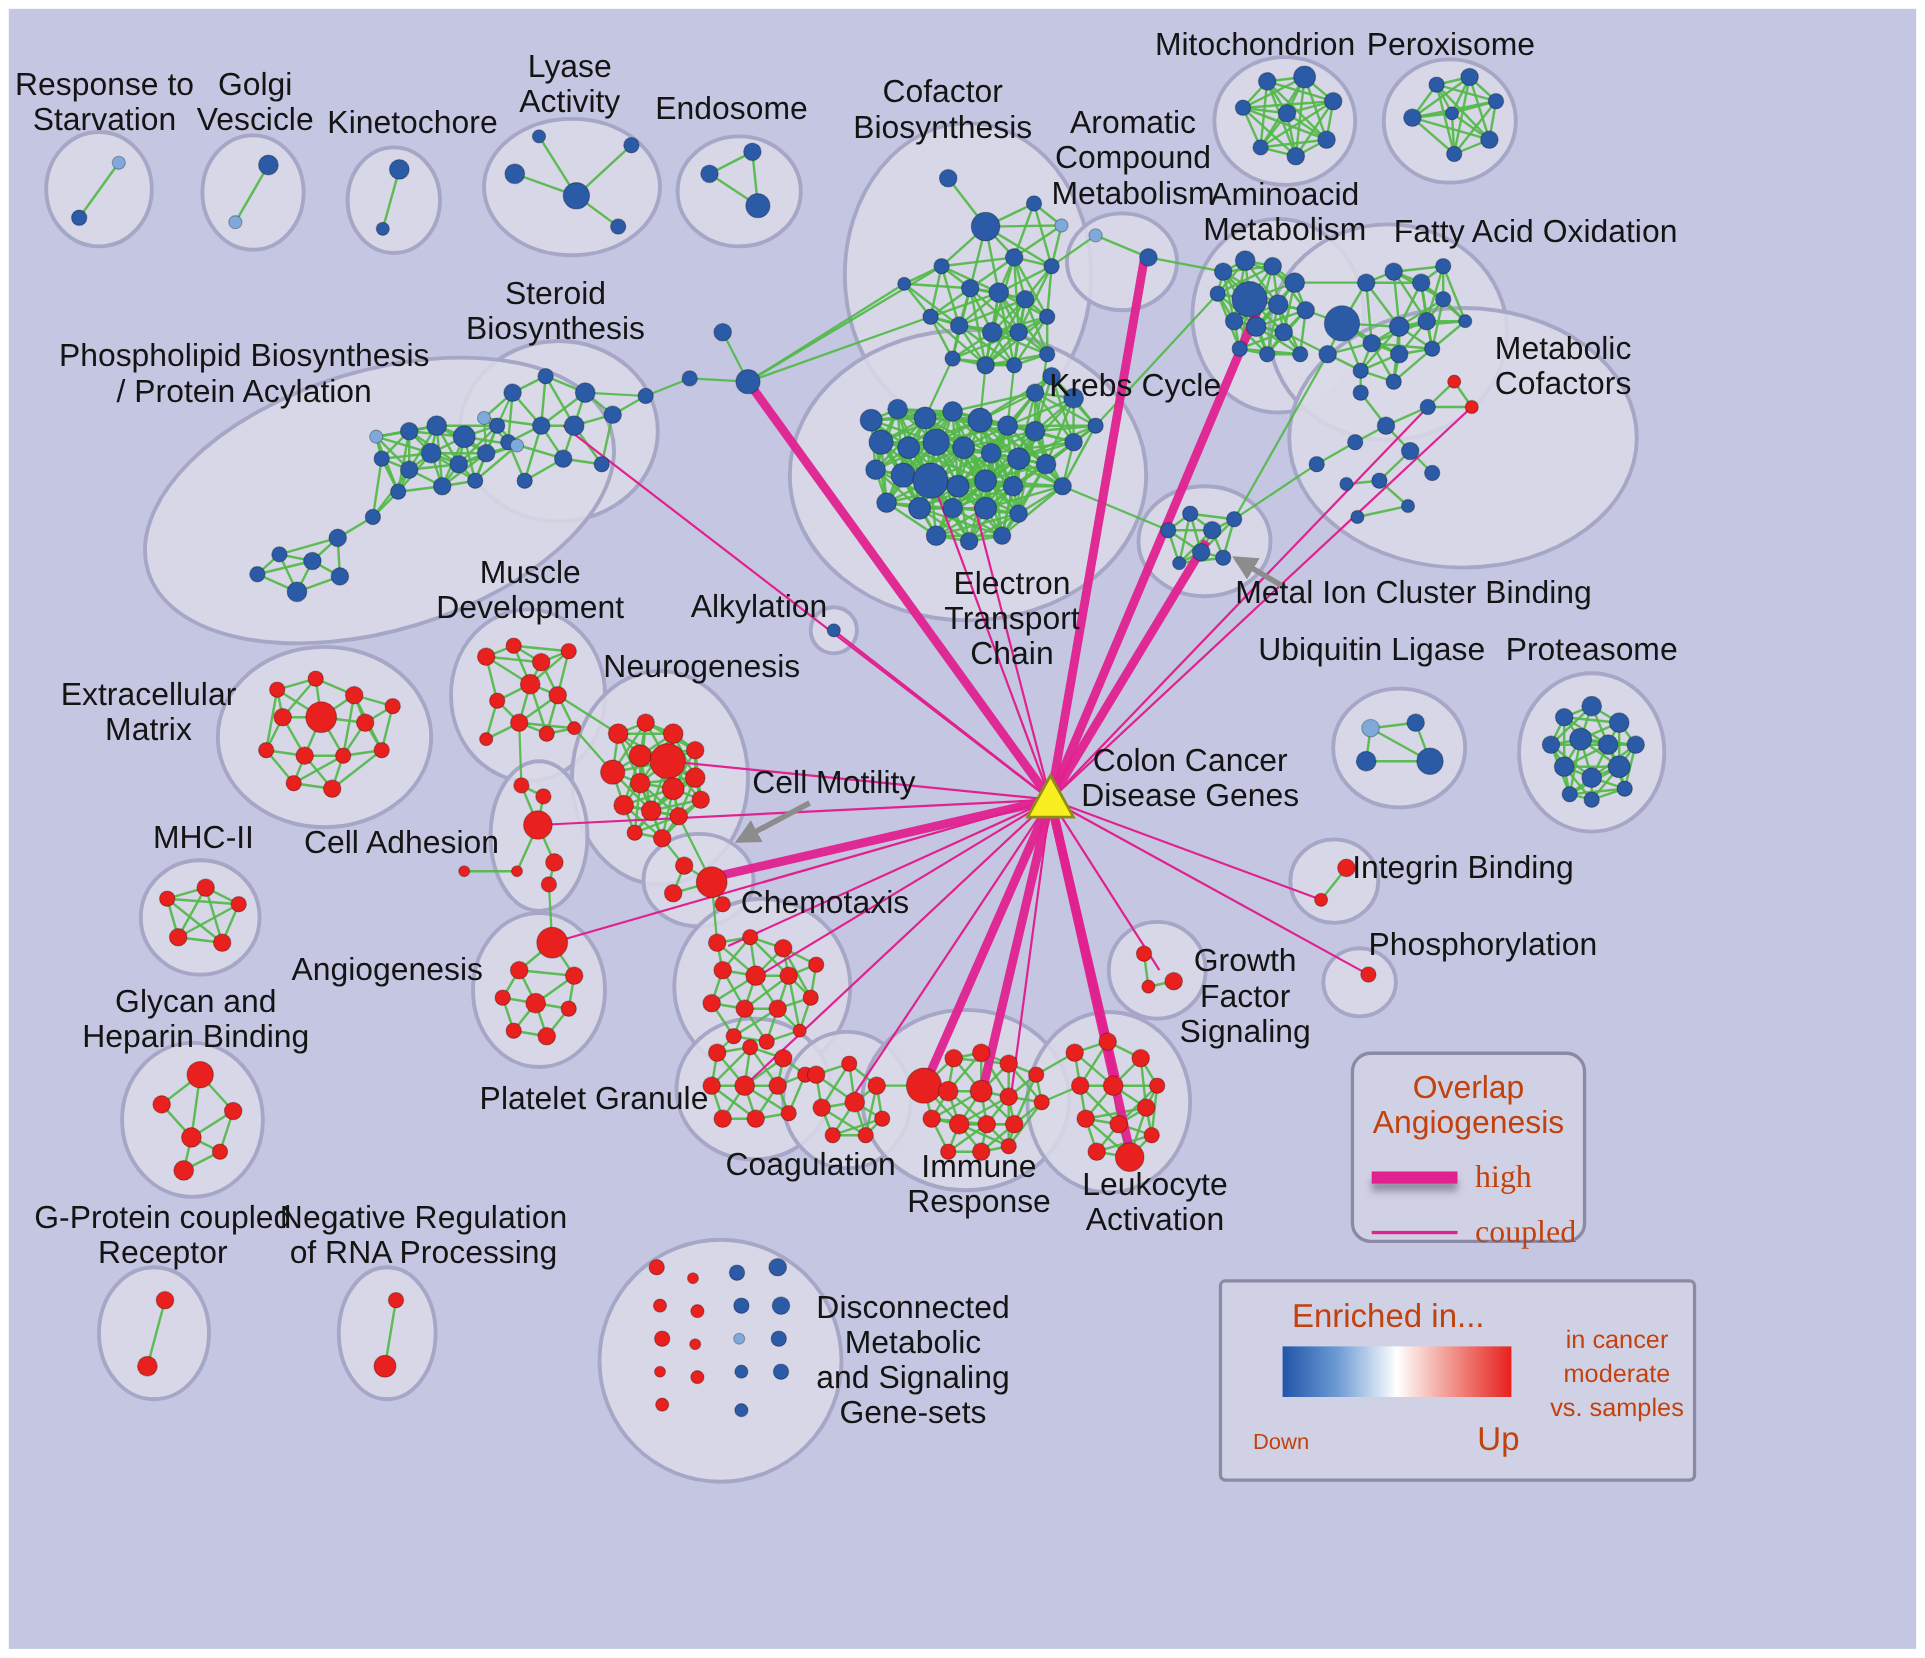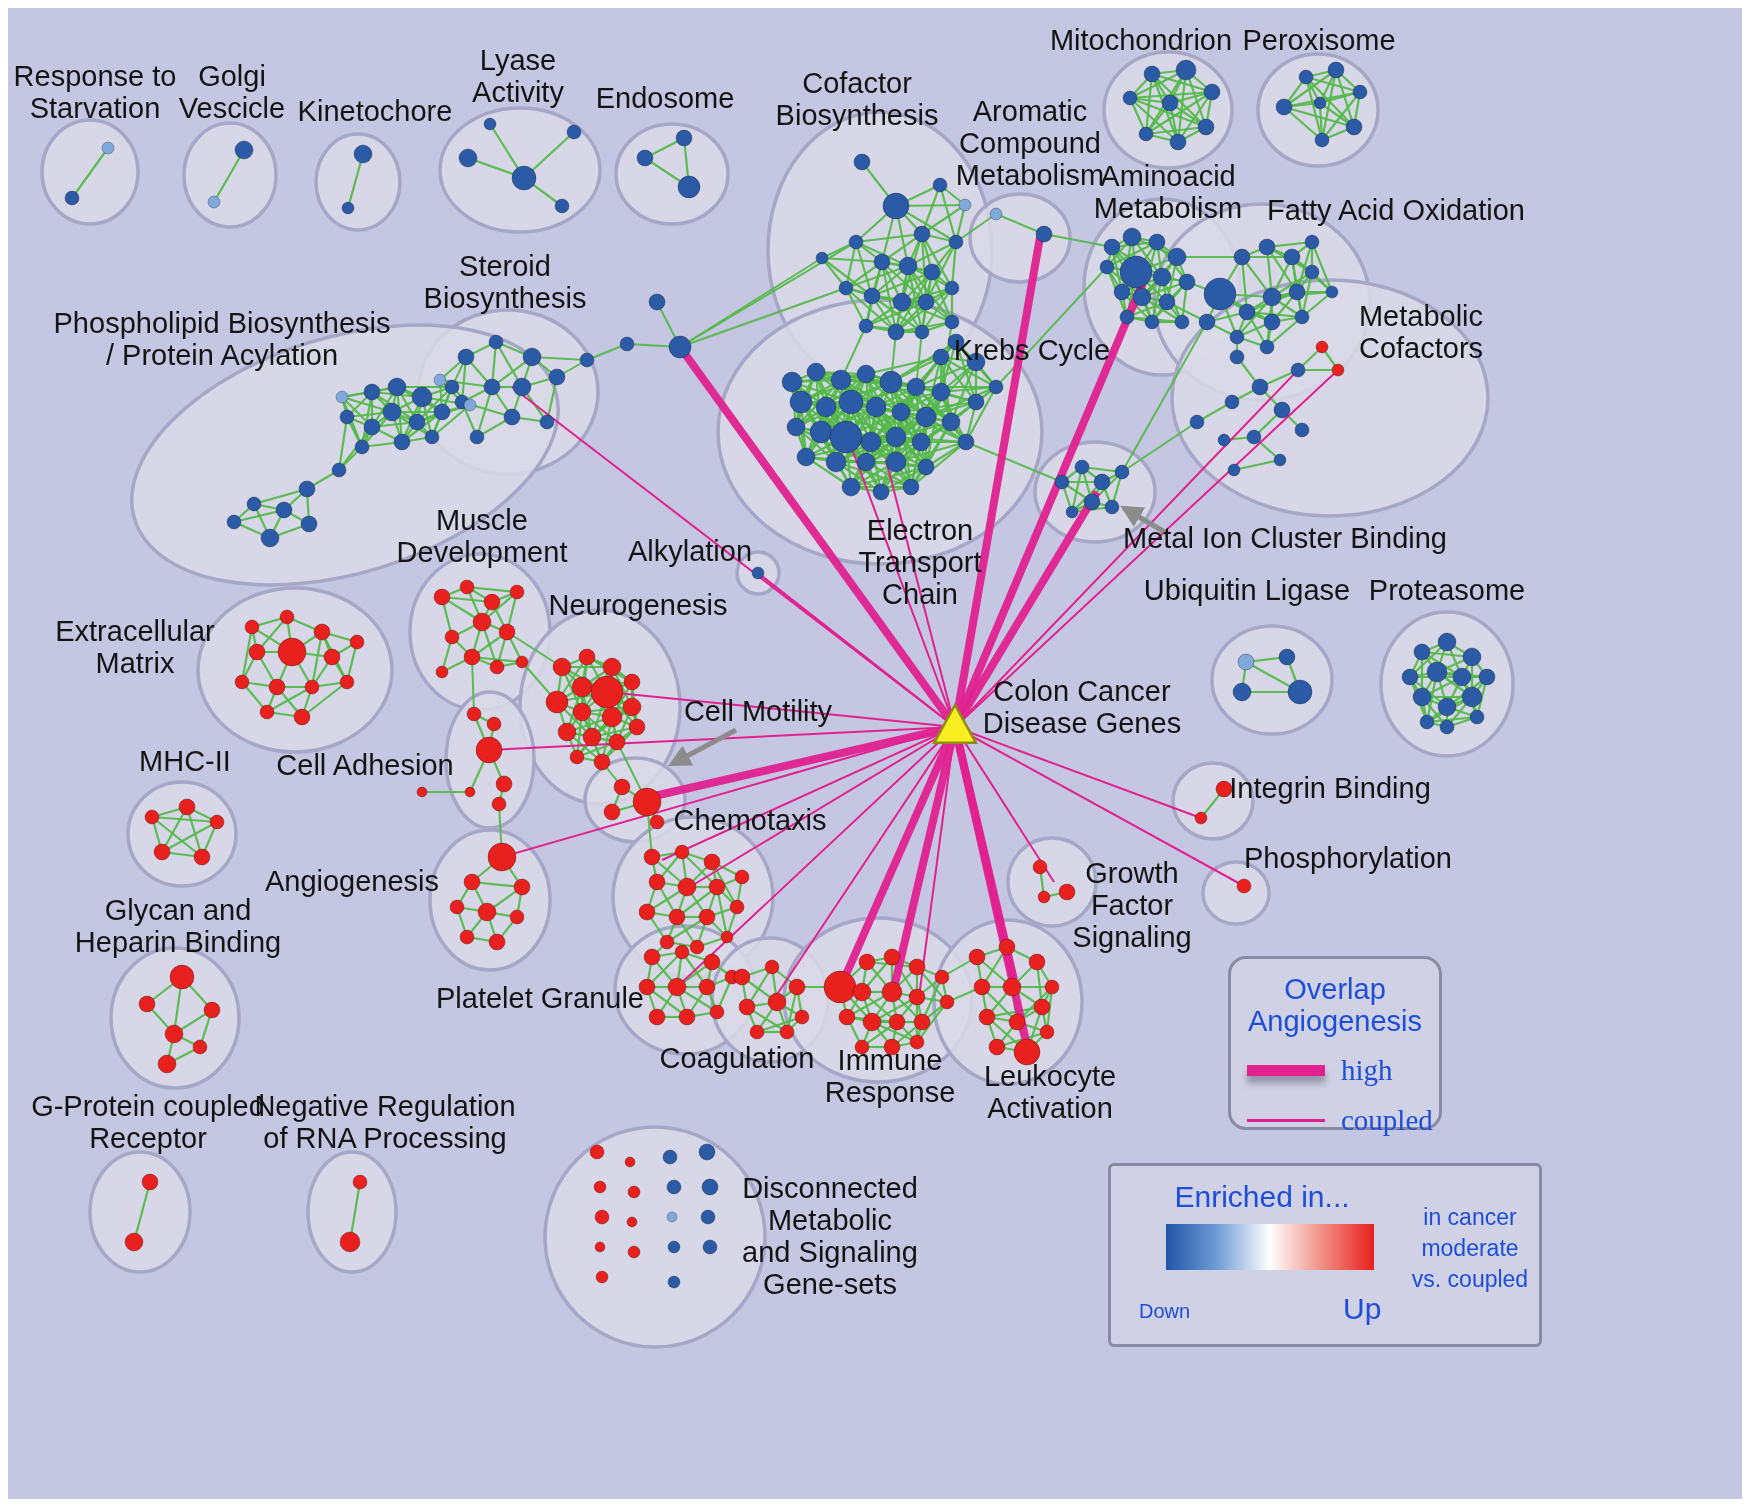--- a/index.html
+++ b/index.html
@@ -1,19 +1,19 @@
 <!DOCTYPE html>
 <html><head>
 <meta charset="utf-8">
 <style>
   html,body{margin:0;padding:0;background:#ffffff;}
   #figure{position:relative;width:1750px;height:1507px;background:#ffffff;font-family:"Liberation Sans",sans-serif;overflow:hidden;}
   #figure svg{position:absolute;left:0;top:0;}
   svg text{font-family:"Liberation Sans",sans-serif;fill:#141414;}
-  .legend-box{position:absolute;box-sizing:border-box;border:3px solid #8a8aa5;background:rgba(217,218,234,0.55);color:#1d4ed8;}
+  .legend-box{position:absolute;box-sizing:border-box;border:3px solid #8a8aa5;background:rgba(217,218,234,0.55);color:#c2410c;}
   #legend-overlap{left:1228px;top:956px;width:214px;height:174px;border-radius:18px;}
   #legend-overlap .lg-title{margin-top:14px;text-align:center;font-size:29px;line-height:32px;}
   .lg-row{display:flex;align-items:center;margin:17px 4px 0 16px;font-family:Liberation Serif, serif;}
   .lg-line-high{width:78px;height:11px;background:#e0218f;box-shadow:0 7px 7px rgba(90,90,110,0.55);}
   .lg-line-moderate{width:78px;height:3px;background:#e0218f;}
   .lg-row span{margin-left:16px;font-size:29px;}
   #legend-enriched{left:1108px;top:1163px;width:434px;height:184px;border-radius:6px;}
   #legend-enriched .lg-title{position:absolute;left:26px;top:14px;width:250px;text-align:center;font-size:30px;}
   .gradient-bar{position:absolute;left:55px;top:58px;width:208px;height:46px;background:linear-gradient(90deg,#2155a8 0%,#6d9bd4 24%,#ffffff 50%,#f0948b 74%,#e8201e 100%);}
   .lg-down{position:absolute;left:28px;top:114px;font-size:20px;margin-top:20px;}
@@ -1573,16 +1573,16 @@
   </div>
 
   <div id="legend-enriched" class="legend-box">
     <div class="lg-title">Enriched in...</div>
     <div class="gradient-bar"></div>
     <div class="lg-down">Down</div>
     <div class="lg-up">Up</div>
     <div class="lg-right">
       <div>in cancer</div>
       <div>moderate</div>
-      <div>vs. coupled</div>
+      <div>vs. samples</div>
     </div>
   </div>
 </div>
 
 </body></html>

